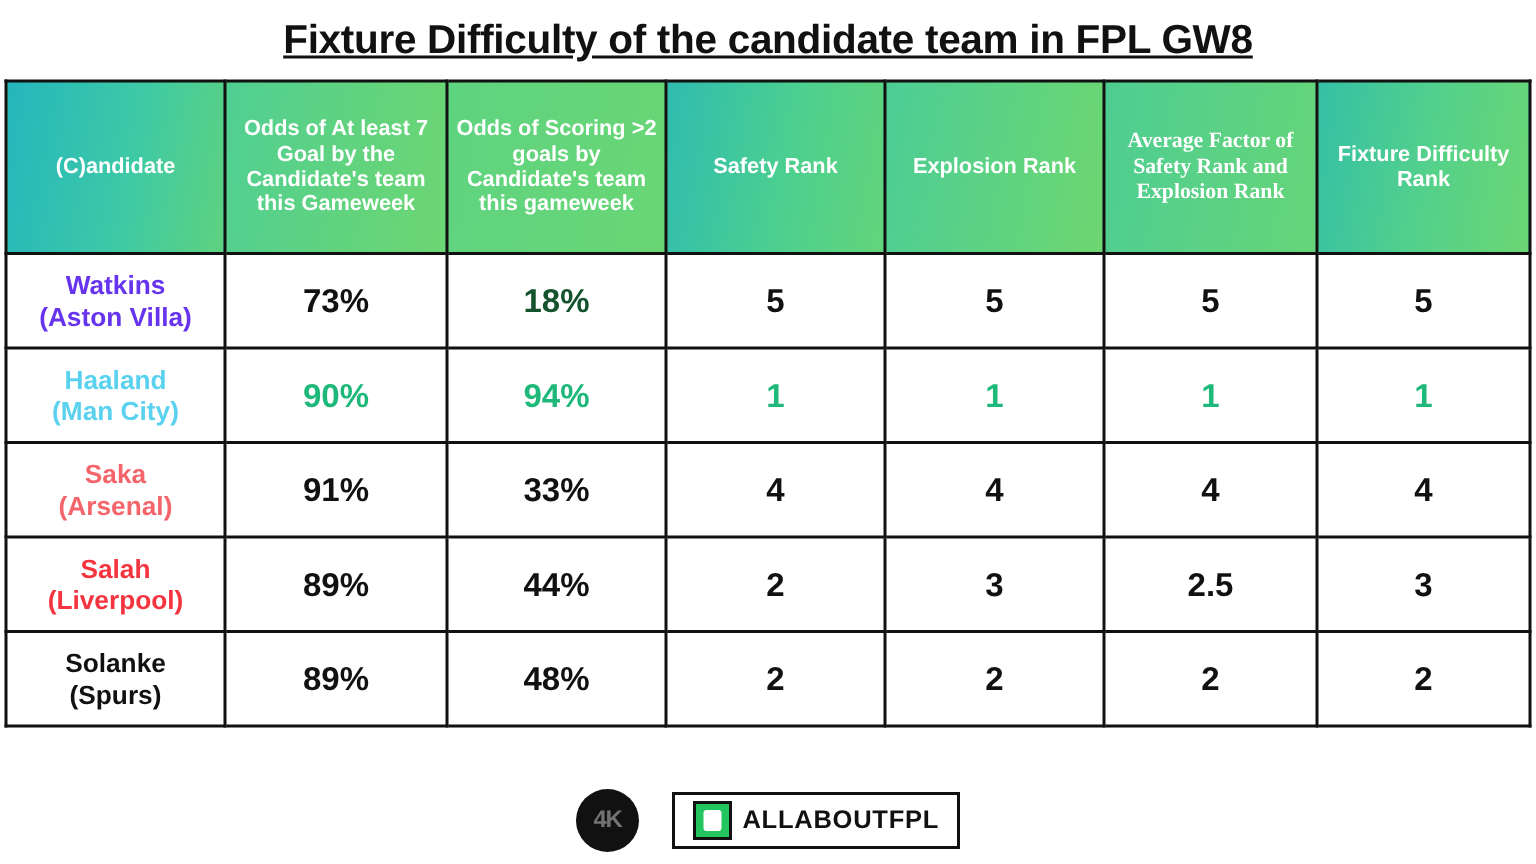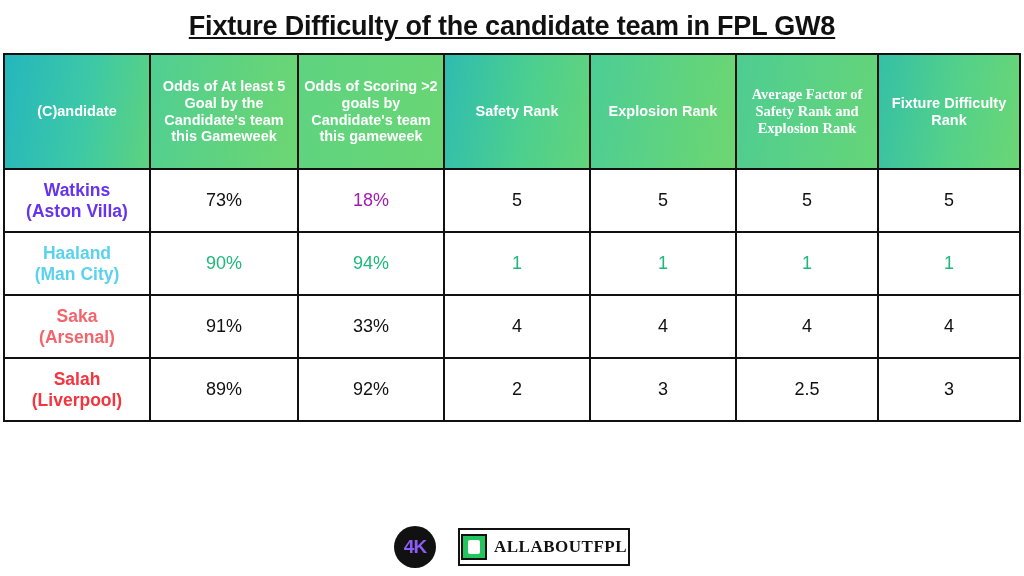--- a/index.html
+++ b/index.html
@@ -69,55 +69,54 @@
   col.c-fdr { width: 142px; }
 
   tbody tr { height: 63px; }
   td.player {
     font-size: 17.5px;
     font-weight: bold;
     line-height: 1.2;
     padding: 4px 2px;
   }
   td.val {
-    font-size: 18px;
-    font-weight: normal;
+    font-size: 22px;
+    font-weight: bold;
     color: #111111;
   }
   .footer {
     position: absolute;
     left: 0;
     right: 0;
     bottom: 8px;
     display: flex;
     align-items: center;
     justify-content: center;
     gap: 22px;
   }
   .logo-4k {
     width: 42px;
     height: 42px;
     border-radius: 50%;
     background: #111111;
-    color: #8b5cf6;
-    font-size: 19px;
+    color: #737373;
+    font-size: 16px;
     font-weight: bold;
     display: flex;
     align-items: center;
     justify-content: center;
     letter-spacing: -1px;
   }
   .logo-aafpl {
     display: flex;
     align-items: center;
     gap: 7px;
-    padding: 4px 1px;
+    padding: 4px 12px;
     border: 2px solid #111111;
     background: #ffffff;
-    font-family: Liberation Serif, serif;
   }
   .aafpl-mark {
     width: 26px;
     height: 26px;
     background: #22c55e;
     border: 2px solid #111111;
     position: relative;
     box-sizing: border-box;
   }
   .aafpl-mark:after {
@@ -150,36 +149,36 @@
         <col class="c-odds1">
         <col class="c-odds2">
         <col class="c-safety">
         <col class="c-expl">
         <col class="c-avg">
         <col class="c-fdr">
     </colgroup>
     <thead>
       <tr>
         <th class="h-cand">(C)andidate</th>
-        <th class="h-odds1">Odds of At least 5 Goal by the Candidate's team this Gameweek</th>
+        <th class="h-odds1">Odds of At least 7 Goal by the Candidate's team this Gameweek</th>
         <th class="h-odds2">Odds of Scoring &gt;2 goals by Candidate's team this gameweek</th>
         <th class="h-safety">Safety Rank</th>
         <th class="h-expl">Explosion Rank</th>
         <th class="h-avg">Average Factor of Safety Rank and Explosion Rank</th>
         <th class="h-fdr">Fixture Difficulty Rank</th>
       </tr>
     </thead>
     <tbody>
       <tr>
         <td class="player" style="color: rgb(102, 51, 238);">
           <div>Watkins</div>
           <div>(Aston Villa)</div>
         </td>
         <td class="val" style="color: rgb(17, 17, 17);">73%</td>
-        <td class="val" style="color: #a21caf; text-align: center;">18%</td>
+        <td class="val" style="color: #14532d; text-align: center;">18%</td>
         <td class="val" style="color: rgb(17, 17, 17);">5</td>
         <td class="val" style="color: rgb(17, 17, 17);">5</td>
         <td class="val" style="color: rgb(17, 17, 17);">5</td>
         <td class="val" style="color: rgb(17, 17, 17);">5</td>
       </tr>
       <tr>
         <td class="player" style="color: rgb(90, 210, 239);">
           <div>Haaland</div>
           <div>(Man City)</div>
         </td>
@@ -201,25 +200,37 @@
         <td class="val" style="color: rgb(17, 17, 17);">4</td>
         <td class="val" style="color: rgb(17, 17, 17);">4</td>
         <td class="val" style="color: rgb(17, 17, 17);">4</td>
       </tr>
       <tr>
         <td class="player" style="color: rgb(244, 52, 63);">
           <div>Salah</div>
           <div>(Liverpool)</div>
         </td>
         <td class="val" style="color: rgb(17, 17, 17);">89%</td>
-        <td class="val" style="color: rgb(17, 17, 17);">92%</td>
+        <td class="val" style="color: rgb(17, 17, 17);">44%</td>
         <td class="val" style="color: rgb(17, 17, 17);">2</td>
         <td class="val" style="color: rgb(17, 17, 17);">3</td>
         <td class="val" style="color: rgb(17, 17, 17);">2.5</td>
         <td class="val" style="color: rgb(17, 17, 17);">3</td>
+      </tr>
+      <tr>
+        <td class="player" style="color: rgb(17, 17, 17);">
+          <div>Solanke</div>
+          <div>(Spurs)</div>
+        </td>
+        <td class="val" style="color: rgb(17, 17, 17);">89%</td>
+        <td class="val" style="color: rgb(17, 17, 17);">48%</td>
+        <td class="val" style="color: rgb(17, 17, 17);">2</td>
+        <td class="val" style="color: rgb(17, 17, 17);">2</td>
+        <td class="val" style="color: rgb(17, 17, 17);">2</td>
+        <td class="val" style="color: rgb(17, 17, 17);">2</td>
       </tr>
     </tbody>
   </table>
 
   <div class="footer">
     <div class="logo-4k">4K</div>
     <div class="logo-aafpl">
       <span class="aafpl-mark"></span>
       <span class="aafpl-text">ALLABOUTFPL</span>
     </div>

